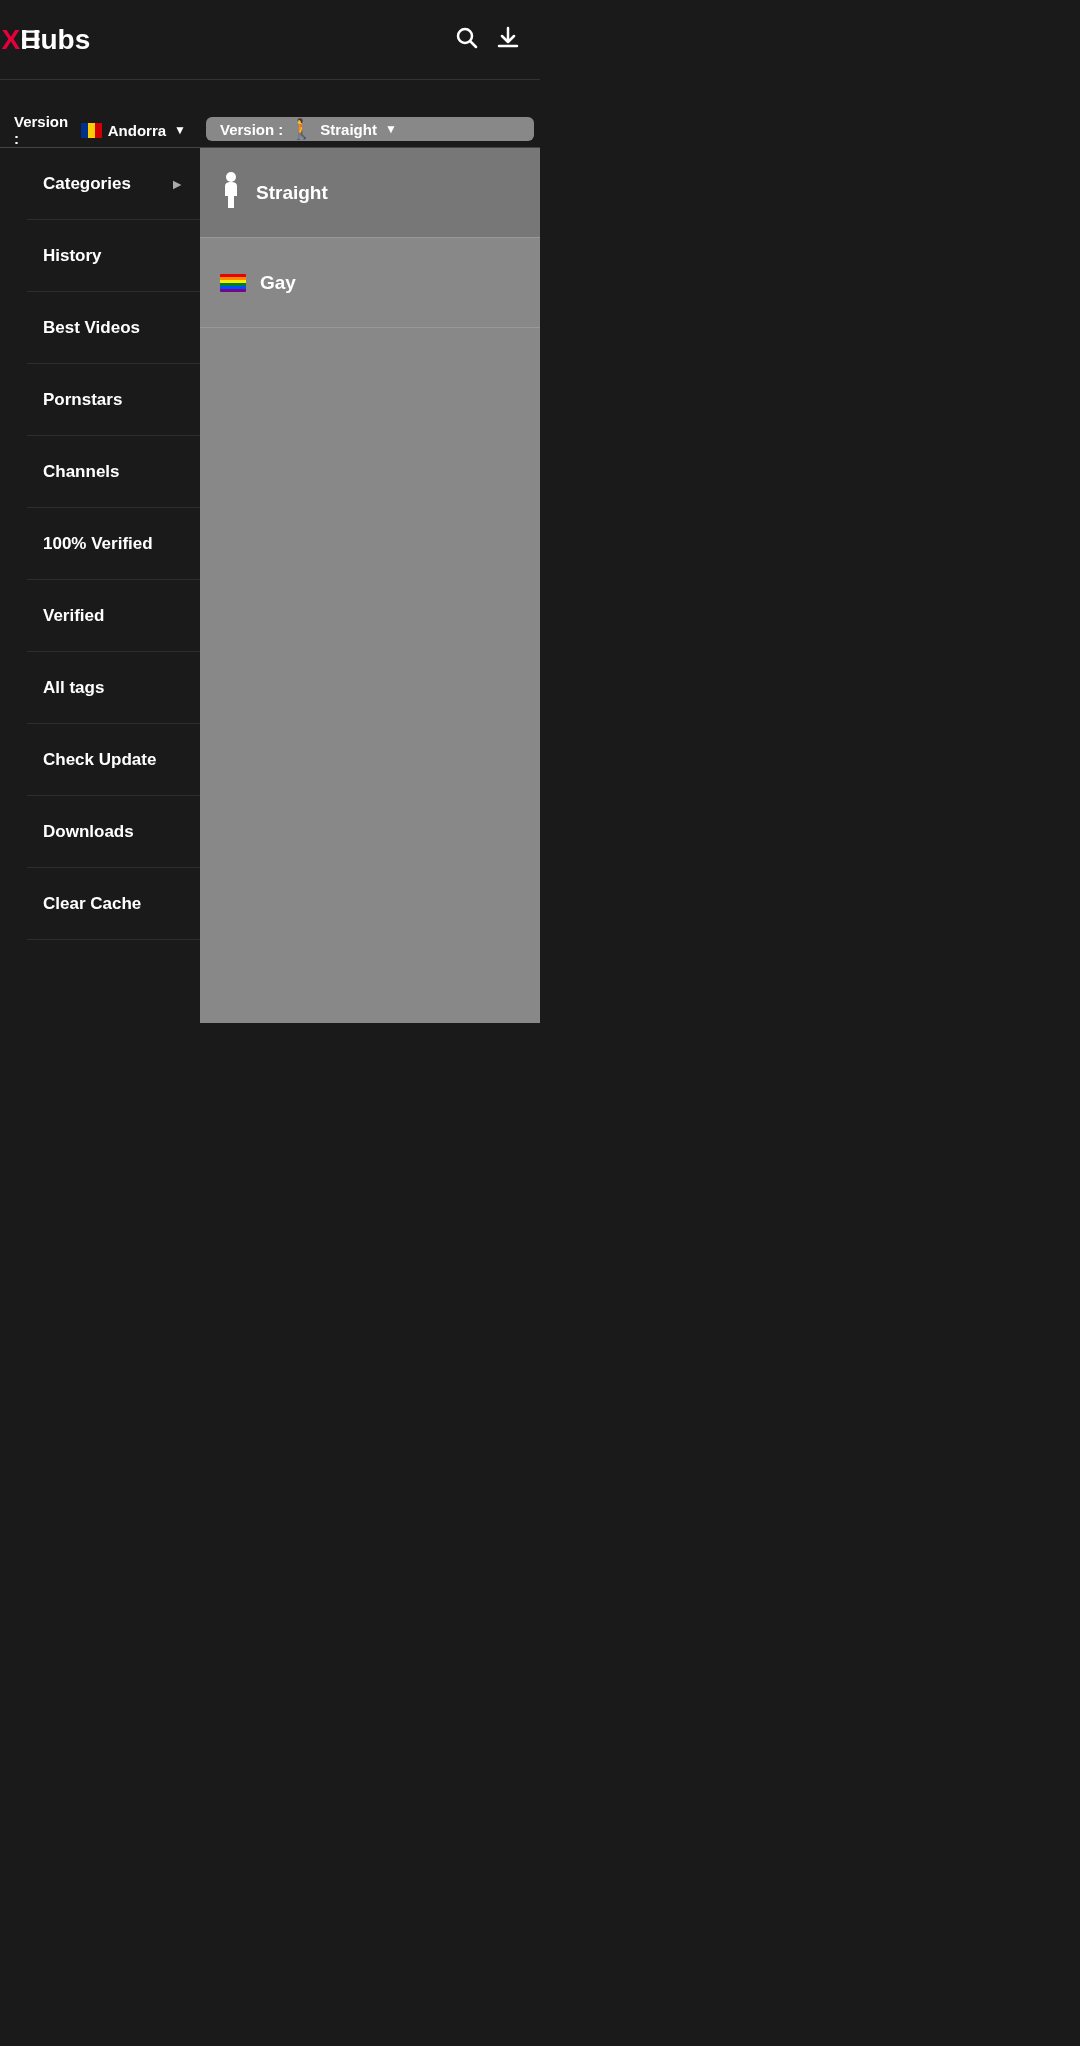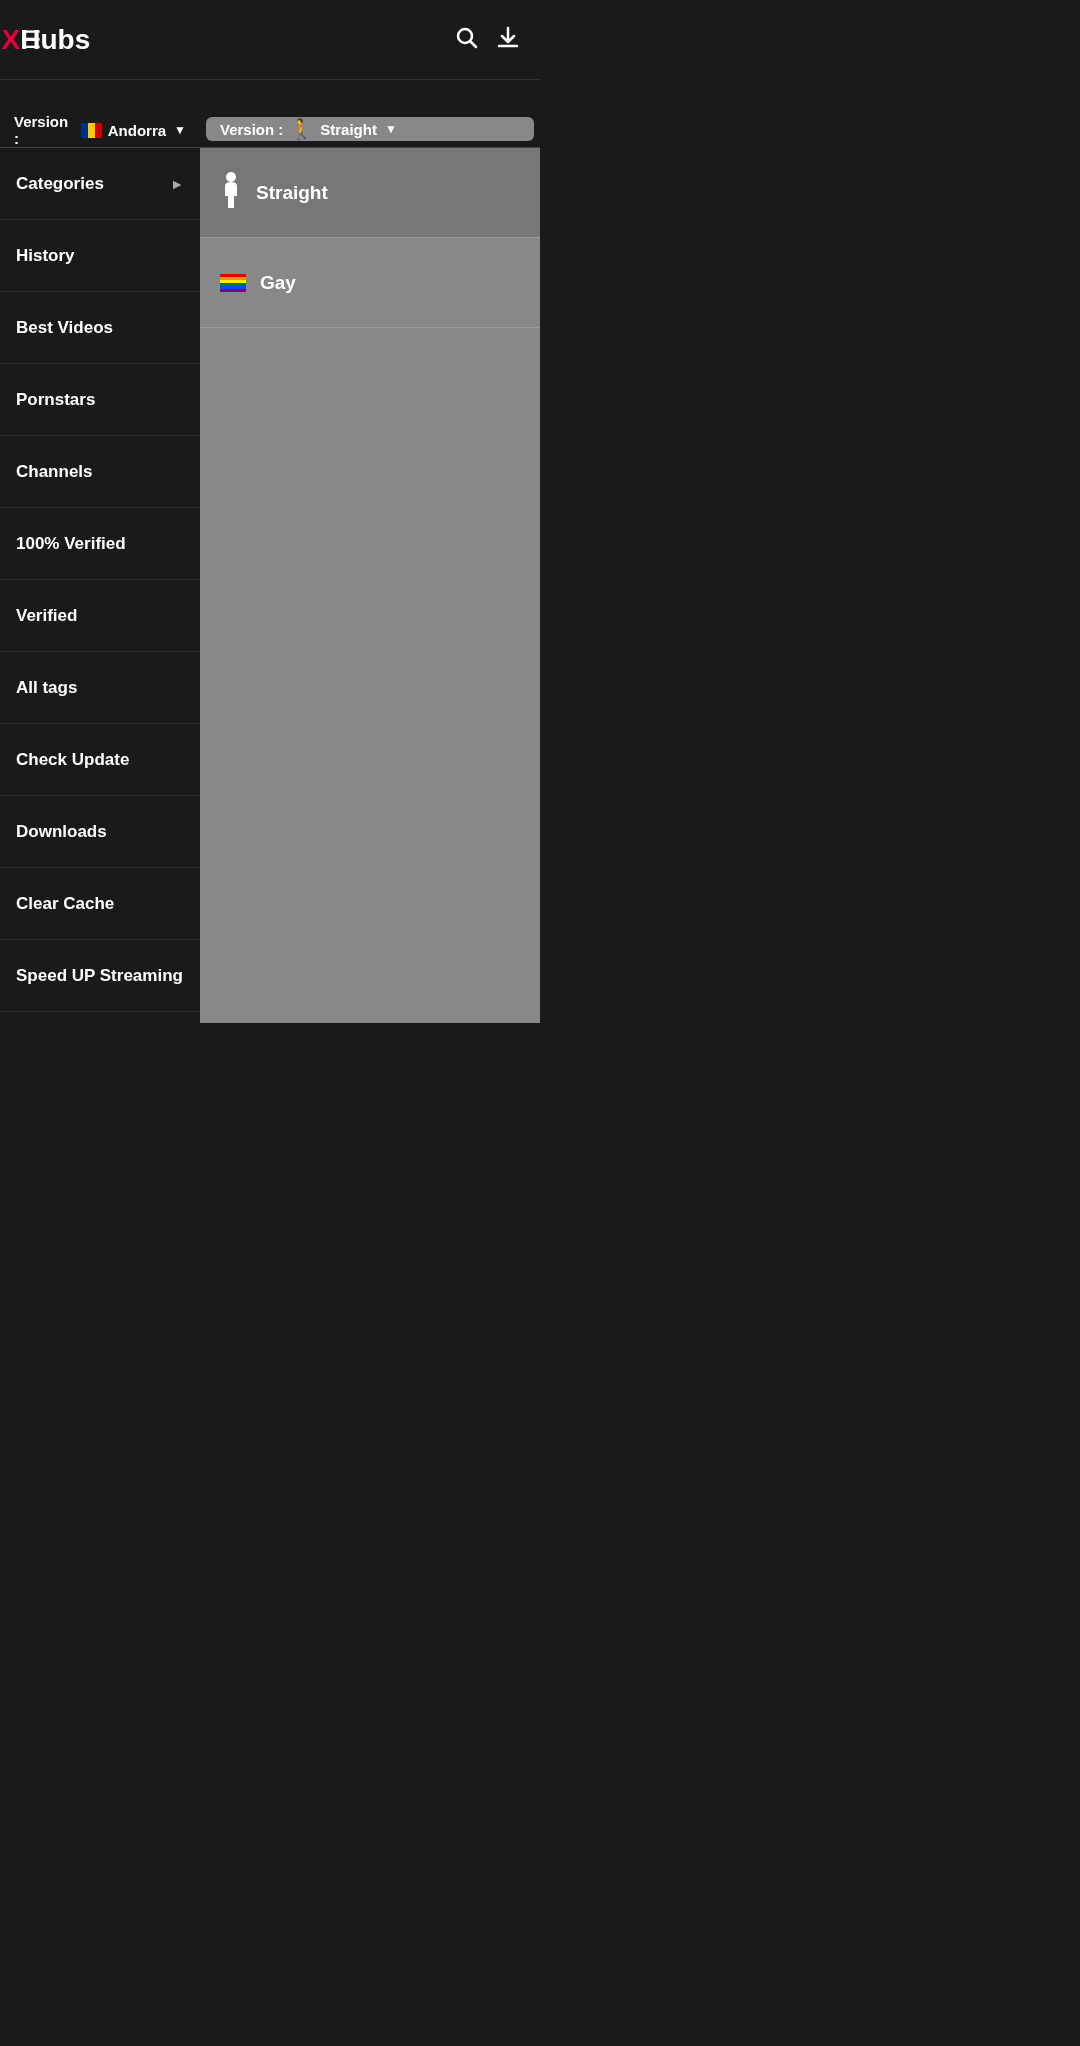--- a/index.html
+++ b/index.html
@@ -103,20 +103,21 @@
     .main-layout {
       display: flex;
       min-height: calc(1023px - 148px);
     }
 
     
     .left-menu {
       width: 200px;
       background: #1a1a1a;
       flex-shrink: 0;
+      padding-left: 27px;
     }
     .menu-item {
       display: flex;
       align-items: center;
       padding: 0 16px;
       height: 72px;
       font-size: 17px;
       font-weight: bold;
       color: #fff;
       border-bottom: 1px solid #2e2e2e;
@@ -241,23 +242,20 @@
     </div>
     <div class="menu-item">
       <span>Check Update</span>
     </div>
     <div class="menu-item">
       <span>Downloads</span>
     </div>
     <div class="menu-item">
       <span>Clear Cache</span>
     </div>
-    <div class="menu-item">
-      <span>Speed UP Streaming</span>
-    </div>
 
   </div>
 
   <div class="right-panel">
 
     <div class="version-option active">
       <span class="version-option-icon">
         <svg width="22" height="36" viewBox="0 0 22 36" fill="white">
           <ellipse cx="11" cy="5" rx="5" ry="5"></ellipse>
           <path d="M5 14 Q5 10 11 10 Q17 10 17 14 L17 24 L14 24 L14 36 L8 36 L8 24 L5 24 Z"></path>

